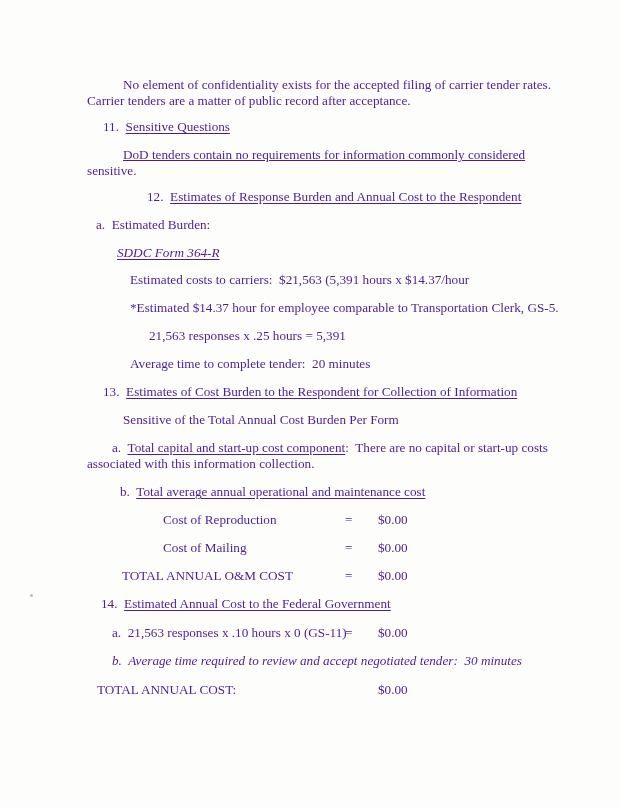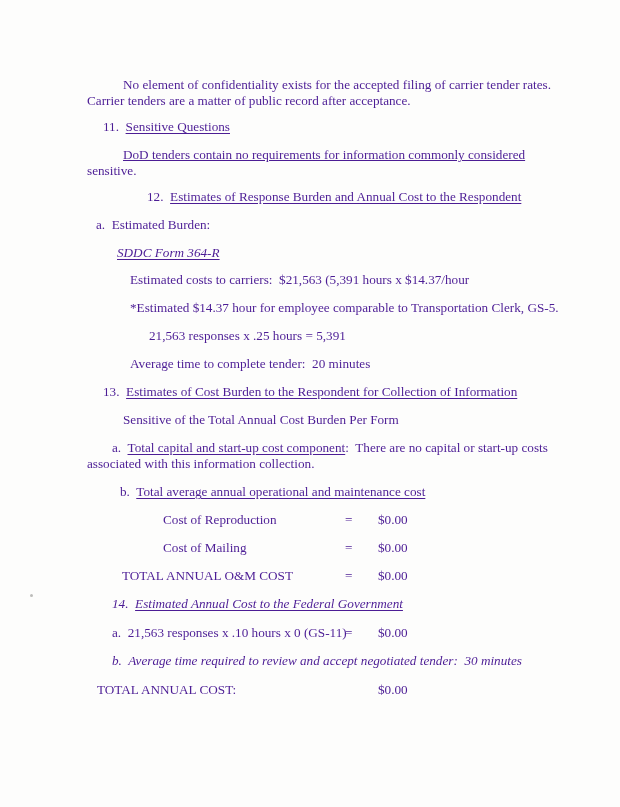--- a/index.html
+++ b/index.html
@@ -63,21 +63,21 @@
       <div class="doc-line" style="left: 112px; top: 484px; margin-left: 8px;"><span class="seg">b.  </span><span class="seg u">Total average annual operational and maintenance cost</span></div>
       <div class="doc-line" style="left: 163px; top: 512px;"><span class="seg">Cost of Reproduction</span></div>
       <div class="doc-line" style="left: 345px; top: 512px;"><span class="seg">=</span></div>
       <div class="doc-line" style="left: 378px; top: 512px;"><span class="seg">$0.00</span></div>
       <div class="doc-line" style="left: 163px; top: 540px;"><span class="seg">Cost of Mailing</span></div>
       <div class="doc-line" style="left: 345px; top: 540px;"><span class="seg">=</span></div>
       <div class="doc-line" style="left: 378px; top: 540px;"><span class="seg">$0.00</span></div>
       <div class="doc-line" style="left: 122px; top: 568px;"><span class="seg">TOTAL ANNUAL O&amp;M COST</span></div>
       <div class="doc-line" style="left: 345px; top: 568px;"><span class="seg">=</span></div>
       <div class="doc-line" style="left: 378px; top: 568px;"><span class="seg">$0.00</span></div>
-      <div class="doc-line" style="left: 112px; top: 596px; font-style: italic;"><span class="seg">14.  </span><span class="seg u">Estimated Annual Cost to the Federal Government</span></div>
+      <div class="doc-line" style="left: 101px; top: 596px;"><span class="seg">14.  </span><span class="seg u">Estimated Annual Cost to the Federal Government</span></div>
       <div class="doc-line" style="left: 112px; top: 625px;"><span class="seg">a.  21,563 responses x .10 hours x 0 (GS-11)</span></div>
       <div class="doc-line" style="left: 345px; top: 625px;"><span class="seg">=</span></div>
       <div class="doc-line" style="left: 378px; top: 625px;"><span class="seg">$0.00</span></div>
       <div class="doc-line" style="left: 112px; top: 653px; font-style: italic;"><span class="seg">b.  Average time required to review and accept negotiated tender:  30 minutes</span></div>
       <div class="doc-line" style="left: 97px; top: 682px;"><span class="seg">TOTAL ANNUAL COST:</span></div>
       <div class="doc-line" style="left: 378px; top: 682px;"><span class="seg">$0.00</span></div>
     </div>
   <div class="scan-speck"></div>
 </div>
 

